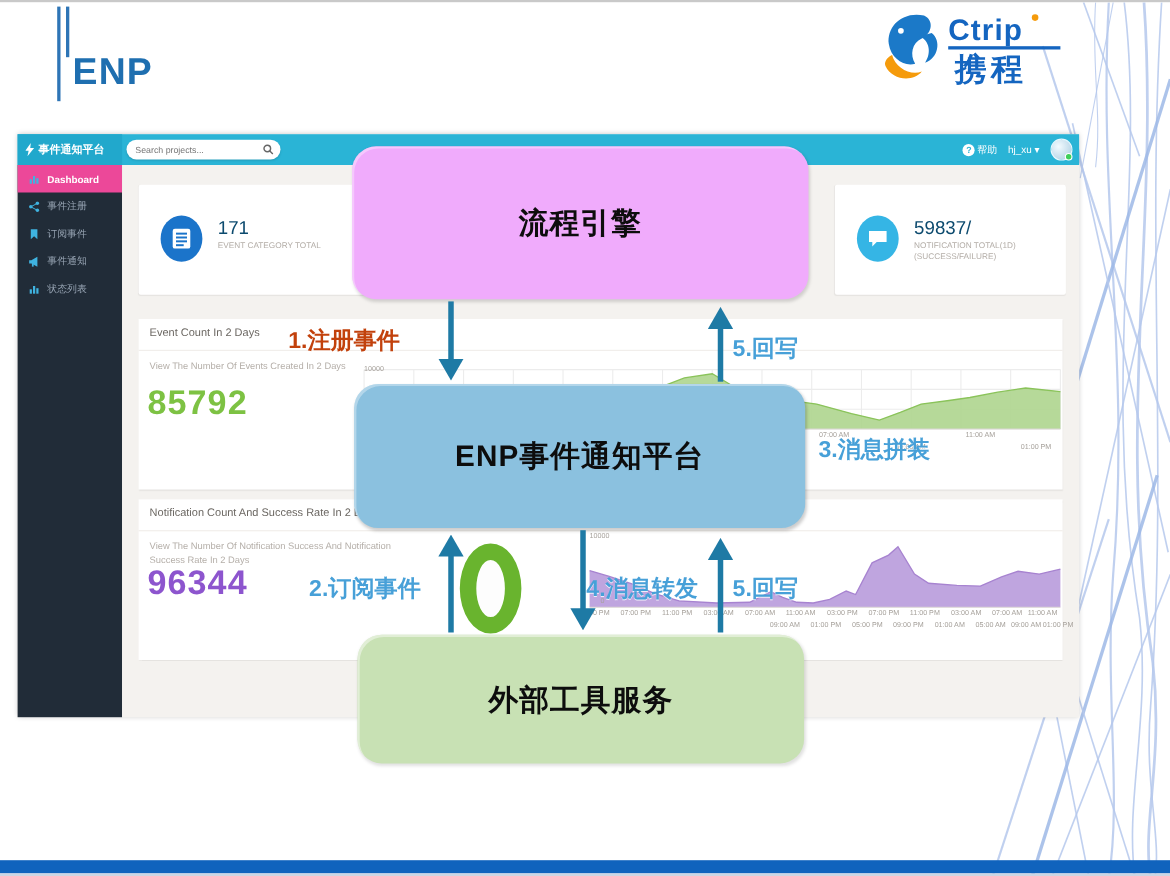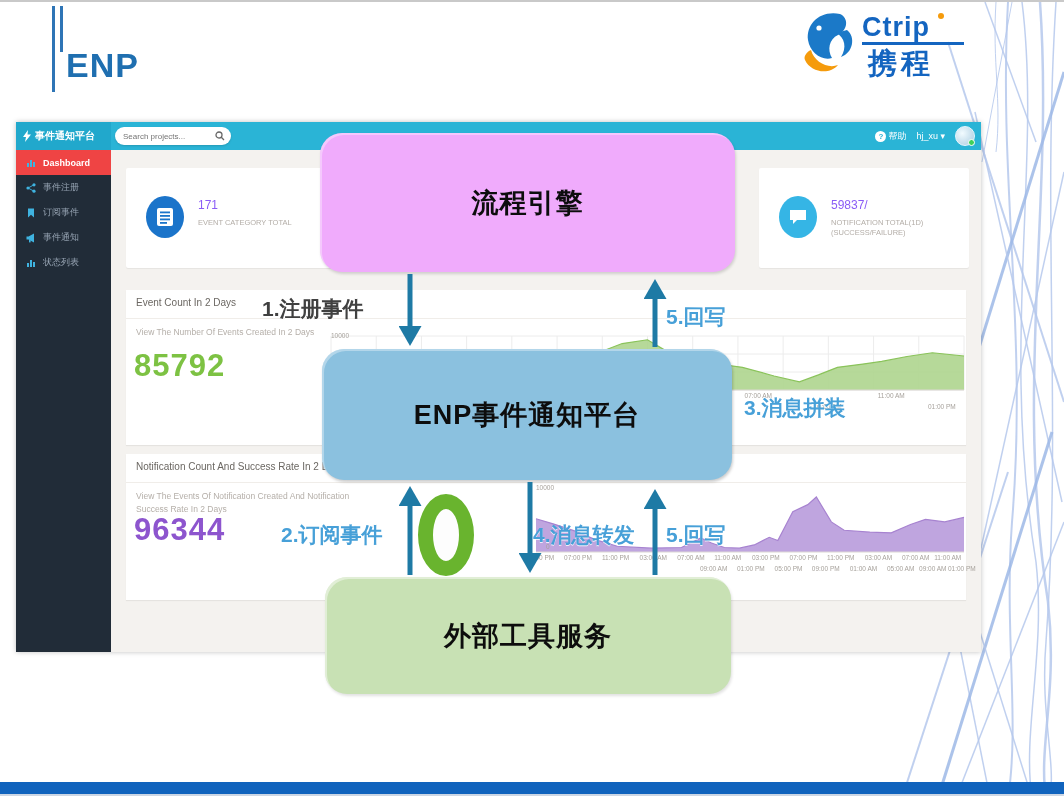--- a/index.html
+++ b/index.html
@@ -13,39 +13,39 @@
   .ctrip-txt{position:absolute;left:64px;top:2px;font-weight:bold;color:#1465c0;font-size:27px;letter-spacing:1px;}
   .ctrip-underline{position:absolute;left:64px;top:32px;width:102px;height:3px;background:#1465c0;}
   .ctrip-cn{position:absolute;left:70px;top:34px;font-weight:bold;color:#1465c0;font-size:29px;letter-spacing:4px;}
   .ctrip-idot{position:absolute;left:140px;top:3px;width:6px;height:6px;border-radius:50%;background:#f59b0c;}
   
   .deco{position:absolute;left:0;top:0;z-index:0;pointer-events:none;}
   
   .dash{position:absolute;left:16px;top:120px;width:965px;height:530px;background:#f4f2ef;box-shadow:0 0 5px rgba(0,0,0,.25);z-index:1;}
   .topbar{position:absolute;left:0;top:0;width:100%;height:28px;background:#2ab4d6;}
   .tb-logo{position:absolute;left:0;top:0;width:95px;height:28px;background:#21a8cc;color:#fff;font-size:10px;font-weight:bold;display:flex;align-items:center;gap:4px;padding-left:7px;box-sizing:border-box;}
-  .search-pill{position:absolute;left:99px;top:5px;width:116px;height:18px;background:#fff;border-radius:10px;display:flex;align-items:center;padding:0 6px;box-sizing:border-box;box-shadow:0 1px 2px rgba(0,0,0,.15);}
+  .search-pill{position:absolute;left:99px;top:5px;width:140px;height:18px;background:#fff;border-radius:10px;display:flex;align-items:center;padding:0 6px;box-sizing:border-box;box-shadow:0 1px 2px rgba(0,0,0,.15);}
   .search-pill input{border:none;outline:none;flex:1;font-size:8px;color:#888;background:transparent;font-family:"Liberation Sans",sans-serif;min-width:0;}
   .tb-right{position:absolute;right:6px;top:0;height:28px;display:flex;align-items:center;gap:10px;color:#fff;font-size:9px;}
   .help-q{display:inline-flex;width:11px;height:11px;border-radius:50%;background:#fff;color:#2ab4d6;font-weight:bold;font-size:8px;align-items:center;justify-content:center;margin-right:2px;}
   .avatar{width:18px;height:18px;border-radius:50%;background:radial-gradient(circle at 35% 35%,#f2fbff,#a9cbe0);border:1px solid #e6f7fd;position:relative;}
   .avatar i{position:absolute;right:-1px;bottom:-1px;width:5px;height:5px;border-radius:50%;background:#3fd05a;border:1px solid #fff;}
   .sidebar{position:absolute;left:0;top:28px;width:95px;height:502px;background:#212c38;}
   .sb-item{height:25px;display:flex;align-items:center;gap:7px;padding-left:10px;color:#97a4b3;font-size:9px;cursor:pointer;}
-  .sb-item.active{background:#ef4444;color:#fff;font-weight:bold;}
+  .sb-item.active{background:#ec4899;color:#fff;font-weight:bold;}
   .sb-ico{color:#3fb3e0;display:inline-flex;width:10px;height:10px;}
   .sb-ico svg{width:10px;height:10px;}
   .content{position:absolute;left:95px;top:28px;width:870px;height:502px;background:#f4f2ef;}
   .card{position:absolute;background:#fff;border-radius:2px;box-shadow:0 1px 1px rgba(0,0,0,.06);}
   .card1{left:15px;top:18px;width:435px;height:100px;}
   .card2{left:648px;top:18px;width:210px;height:100px;}
   .card-ico{position:absolute;left:20px;top:28px;width:38px;height:42px;border-radius:50%;display:flex;align-items:center;justify-content:center;color:#fff;}
   .ci-blue{background:#1b74ca;}
   .ci-cyan{background:#35b5e5;}
-  .card-val{position:absolute;left:72px;top:30px;font-size:12px;color:#8b5cf6;}
+  .card-val{position:absolute;left:72px;top:30px;font-size:17px;color:#0c4a6e;}
   .card-lbl{position:absolute;left:72px;top:50px;font-size:7.5px;color:#b3ada7;line-height:10px;}
   .panel{position:absolute;background:#fff;box-shadow:0 1px 1px rgba(0,0,0,.06);}
   .panel1{left:15px;top:140px;width:840px;height:155px;}
   .panel2{left:15px;top:304px;width:840px;height:146px;}
   .p-title{position:absolute;left:10px;top:7px;font-size:10px;color:#6b6762;}
   .p-rule{position:absolute;left:0;top:28px;width:100%;height:1px;background:#f0ede9;}
   .p-sub{position:absolute;left:10px;top:36px;font-size:8.5px;color:#b5afa9;line-height:13px;}
   .p-val{position:absolute;left:8px;top:58px;font-size:31px;font-weight:bold;letter-spacing:1px;}
   .chart{position:absolute;}
   .chart1{left:205px;top:46px;width:633px;height:80px;}
@@ -265,21 +265,21 @@
             <span class="xtick" style="left: 67.5%; top: 56px;">07:00 AM</span>
             <span class="xtick" style="left: 88.5%; top: 56px;">11:00 AM</span>
             <span class="xtick" style="left: 78.5%; top: 67px;">09:00 AM</span>
             <span class="xtick" style="left: 96.5%; top: 67px;">01:00 PM</span>
           </div>
       </div>
 
       <div class="panel panel2">
         <span class="p-title">Notification Count And Success Rate In 2 Days</span>
         <i class="p-rule"></i>
-        <span class="p-sub"><span>View The Events Of Notification Created And Notification</span><br><span>Success Rate In 2 Days</span></span>
+        <span class="p-sub"><span>View The Number Of Notification Success And Notification</span><br><span>Success Rate In 2 Days</span></span>
         <span class="p-val" id="val2" style="color: rgb(141, 85, 206);">96344</span>
         <div class="chart chart2">
             <svg width="428" height="64" viewBox="0 0 428 64">
               <polygon points="0,30.72 17.12,35.84 38.519999999999996,42.879999999999995 59.92000000000001,51.84 81.32000000000001,58.24 115.56,60.16 145.52,59.519999999999996 164.78,49.92 175.48,55.04 188.32,59.519999999999996 203.29999999999998,60.16 218.28,56.96 233.26000000000002,49.28 241.81999999999996,52.480000000000004 256.8,23.68 271.78000000000003,16.64 280.34000000000003,8.96 295.32,33.92 308.15999999999997,42.239999999999995 333.84000000000003,44.16 355.24,44.8 374.5,36.480000000000004 389.48,31.36 408.74,33.92 428,29.439999999999998 428,64 0,64" fill="#b89bdc" fill-opacity="0.9"></polygon>
               <polyline points="0,30.72 17.12,35.84 38.519999999999996,42.879999999999995 59.92000000000001,51.84 81.32000000000001,58.24 115.56,60.16 145.52,59.519999999999996 164.78,49.92 175.48,55.04 188.32,59.519999999999996 203.29999999999998,60.16 218.28,56.96 233.26000000000002,49.28 241.81999999999996,52.480000000000004 256.8,23.68 271.78000000000003,16.64 280.34000000000003,8.96 295.32,33.92 308.15999999999997,42.239999999999995 333.84000000000003,44.16 355.24,44.8 374.5,36.480000000000004 389.48,31.36 408.74,33.92 428,29.439999999999998" fill="none" stroke="#a783d0" stroke-width="1.2"></polyline>
               <line x1="0" x2="428" y1="64" y2="64" stroke="#dcd8d4" stroke-width="1"></line>
             </svg>
             <span class="ylab" style="top: -4px; left: 0px;">10000</span>
             <span class="ylab" style="top: 55px; left: 10px;">0</span>
             <span class="xtick" style="left: 1%; top: 66px;">03:00 PM</span>
@@ -320,21 +320,21 @@
     </defs>
     <g stroke="#1e7aa5" stroke-width="5">
       <line x1="410" y1="272" x2="410" y2="334" marker-end="url(#ah)"></line>
       <line x1="655" y1="345" x2="655" y2="287" marker-end="url(#ah)"></line>
       <line x1="410" y1="573" x2="410" y2="494" marker-end="url(#ah)"></line>
       <line x1="530" y1="480" x2="530" y2="561" marker-end="url(#ah)"></line>
       <line x1="655" y1="573" x2="655" y2="497" marker-end="url(#ah)"></line>
     </g>
   </svg>
 
-  <span class="flow-lbl fl1" style="color: #404040; text-align: center;">1.注册事件</span>
+  <span class="flow-lbl fl1" style="color: #c2410c; text-align: center;">1.注册事件</span>
   <span class="flow-lbl fl2" style="color: rgb(71, 160, 216);">5.回写</span>
   <span class="flow-lbl fl3" style="color: rgb(71, 160, 216);">3.消息拼装</span>
   <span class="flow-lbl fl4" style="color: rgb(71, 160, 216);">2.订阅事件</span>
   <span class="flow-lbl fl5" style="color: rgb(71, 160, 216); margin-left: 44px;">4.消息转发</span>
   <span class="flow-lbl fl6" style="color: rgb(71, 160, 216);">5.回写</span>
 
   <div class="bottombar"></div>
   <div class="bottomedge"></div>
 </div>
 

